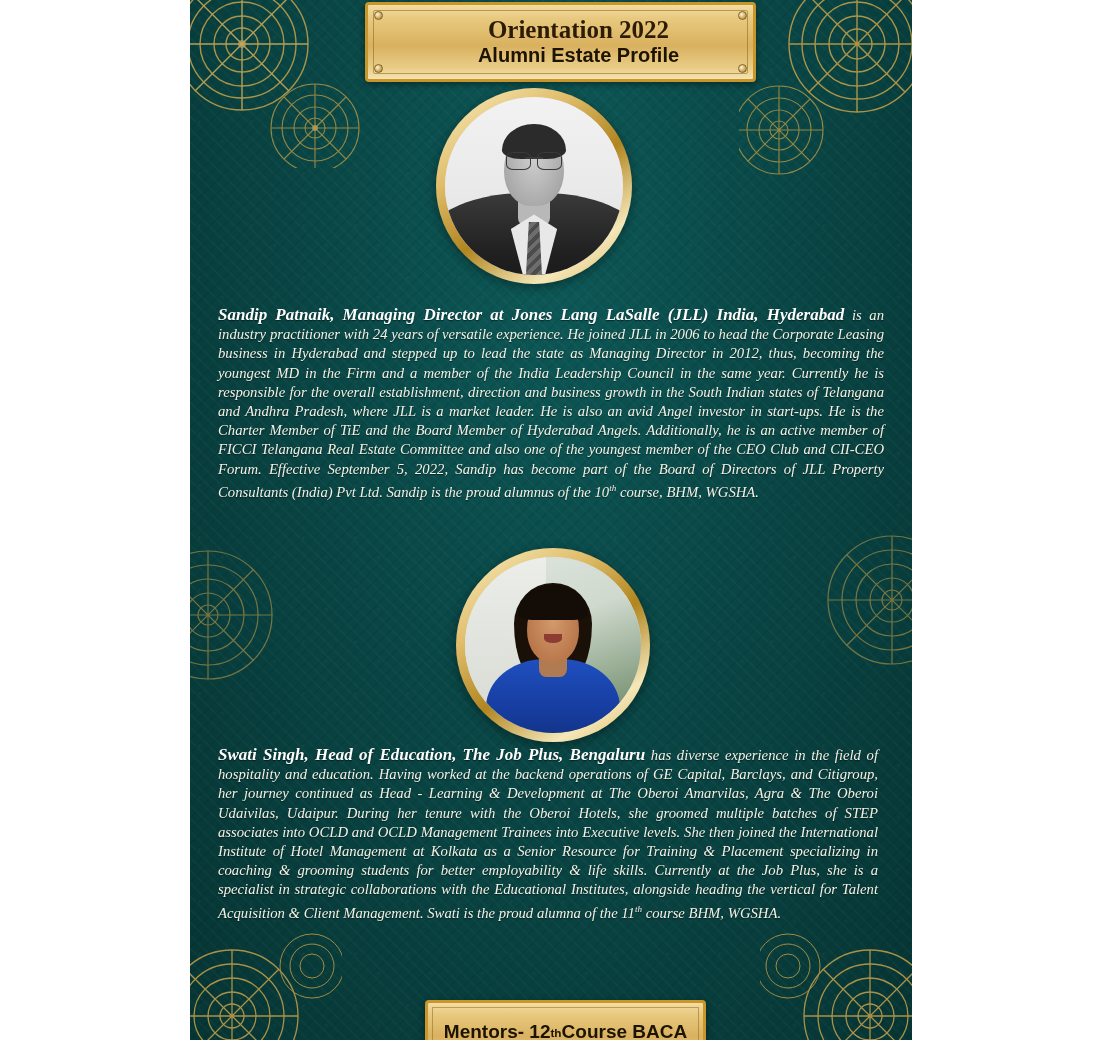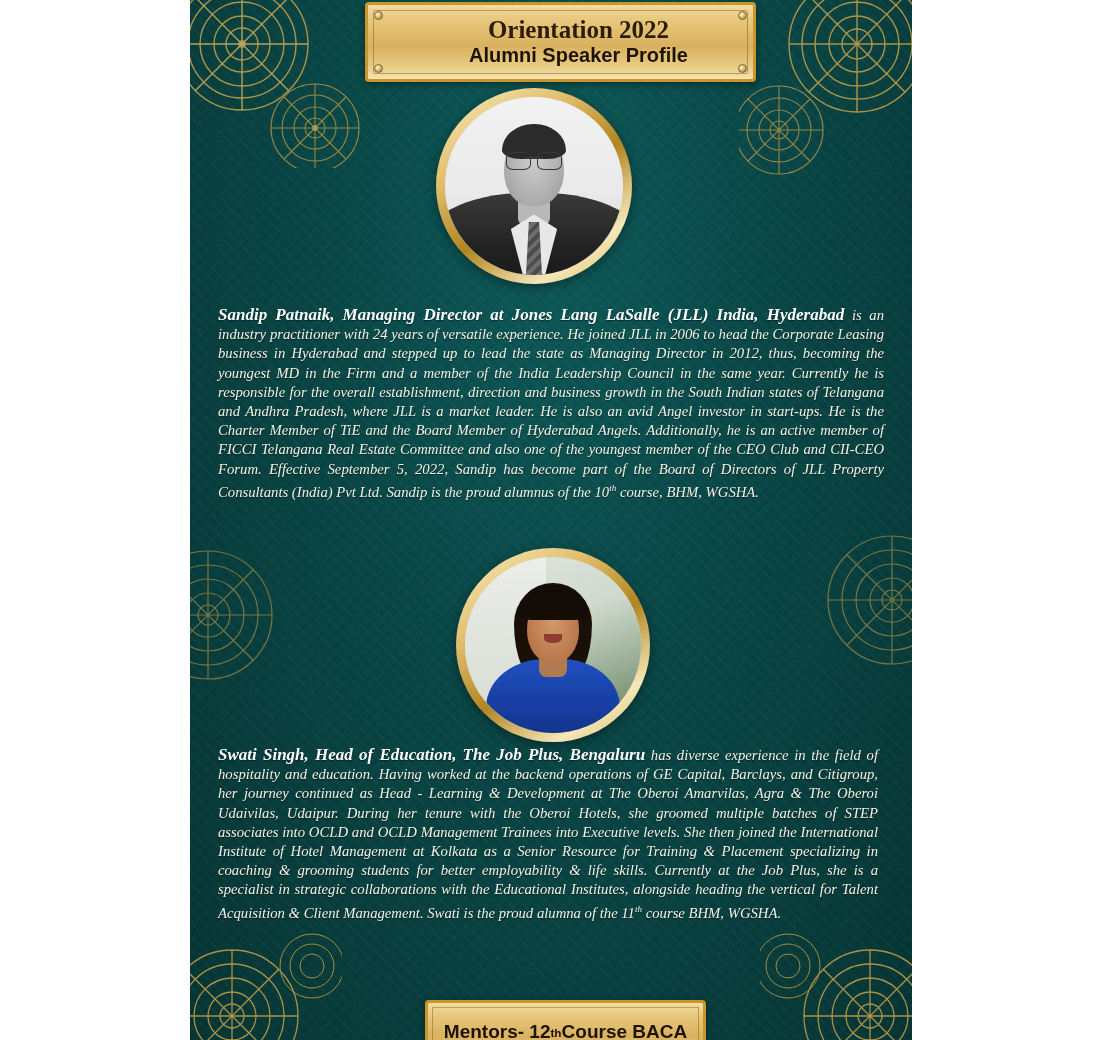--- a/index.html
+++ b/index.html
@@ -405,21 +405,21 @@
     </svg>
   </div>
 
   <div class="plaque">
     <span class="screw tl"></span>
     <span class="screw tr"></span>
     <span class="screw bl"></span>
     <span class="screw br"></span>
     <div class="plaque-inner">
       <div class="plaque-line1">Orientation 2022</div>
-      <div class="plaque-line2">Alumni Speaker Profile</div>
+      <div class="plaque-line2">Alumni Estate Profile</div>
     </div>
   </div>
 
   <div class="photo-ring" style="left:246px; top:88px; width:196px; height:196px;">
     <div class="photo" id="photo1" style="left:9px; top:9px; width:178px; height:178px;">
       <div class="inner">
         <div class="bg"></div>
         <div class="suit"></div>
         <div class="neck"></div>
         <div class="shirt"></div>

